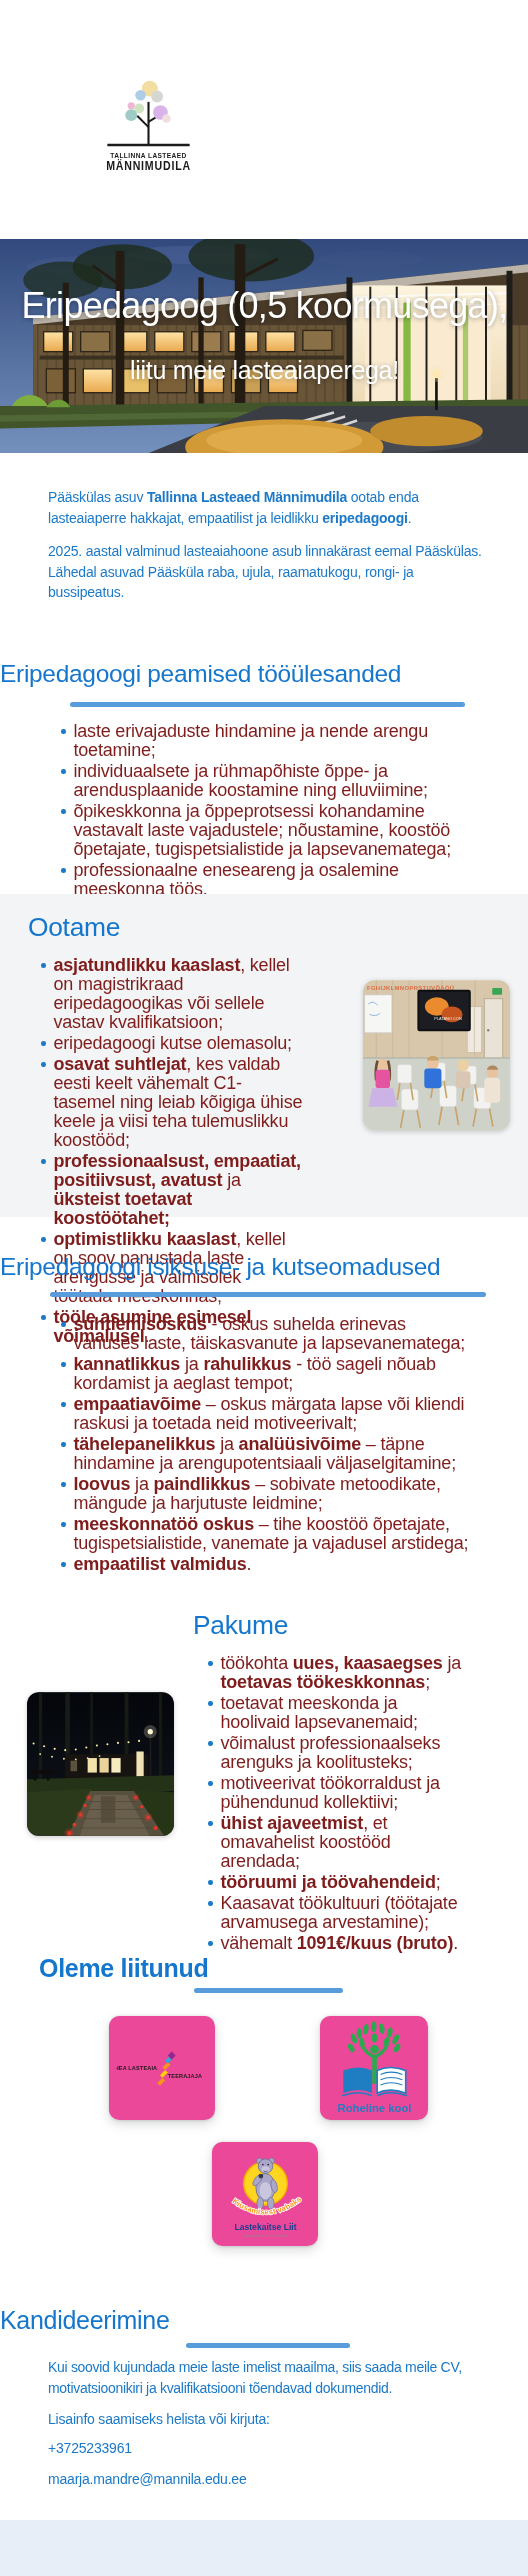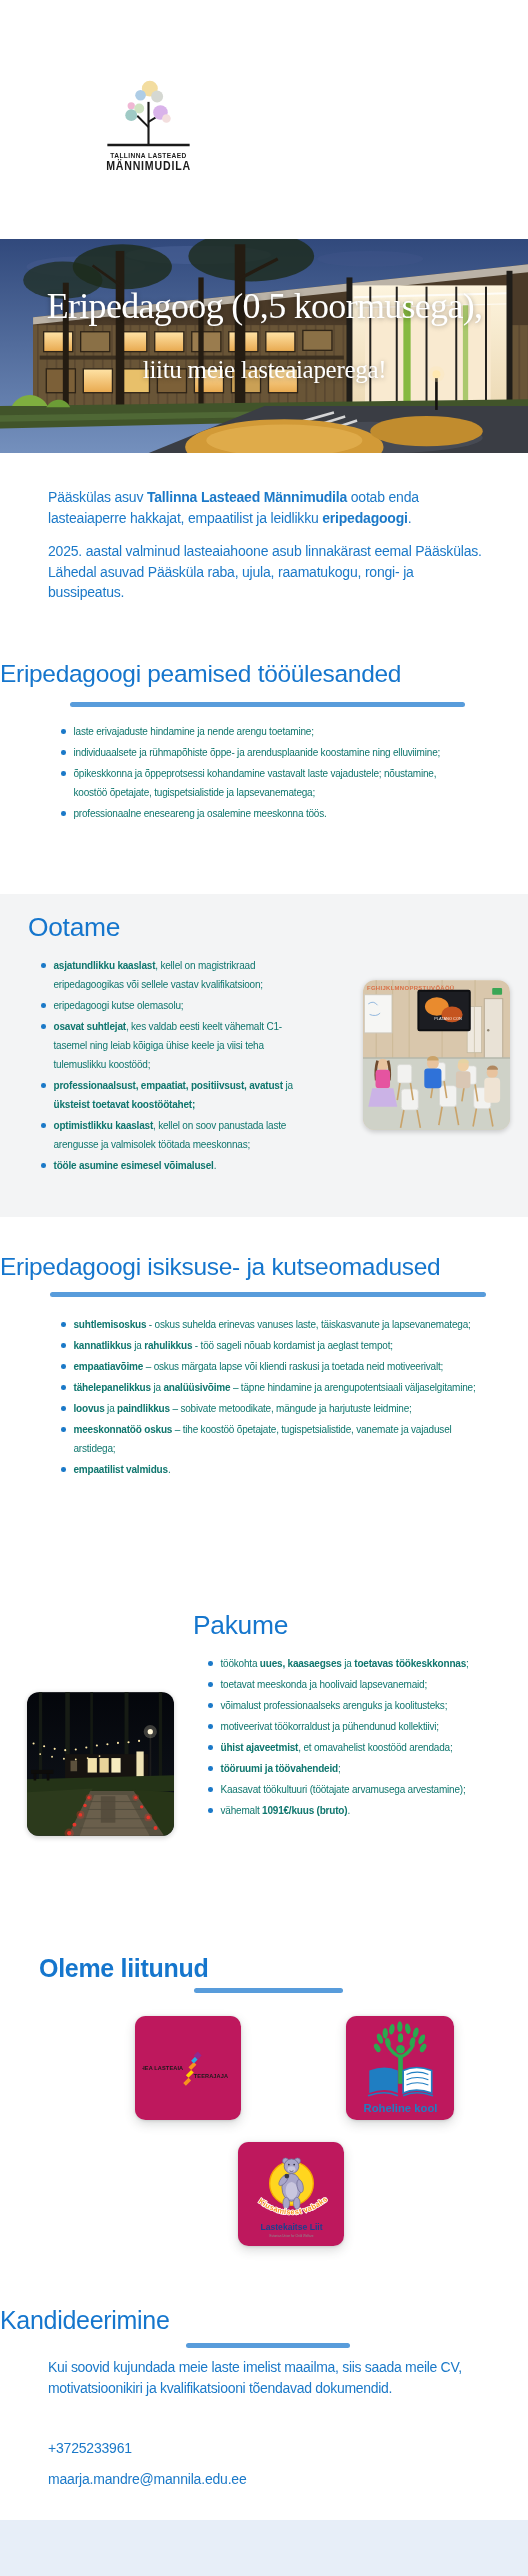--- a/index.html
+++ b/index.html
@@ -6,42 +6,42 @@
   body{font-family:"Liberation Sans",sans-serif;}
   .page{position:relative;width:529px;height:2576px;margin:0 auto;background:#fff;overflow:hidden;}
   .abs{position:absolute;}
 
   
   .logo-wrap{position:absolute;left:106px;top:74px;width:85px;text-align:center;}
   .logo-line1{font-size:6.6px;font-weight:bold;letter-spacing:0.4px;color:#1a1a1a;margin-top:2.6px;transform:scaleY(1.15);}
   .logo-line2{font-size:10.6px;font-weight:bold;letter-spacing:0.8px;color:#1a1a1a;margin-top:0.7px;transform:scaleY(1.15);}
 
   
-  .hero{position:absolute;left:0;top:239px;width:529px;height:248px;overflow:hidden;font-family:Liberation Serif, serif;}
+  .hero{position:absolute;left:0;top:239px;width:529px;height:248px;overflow:hidden;}
   .hero svg{position:absolute;inset:0;}
   .hero-text{position:absolute;inset:0;display:flex;flex-direction:column;align-items:center;padding-top:46px;gap:29px;}
   .hero-title{color:#fff;font-size:36px;letter-spacing:-0.7px;text-shadow:0 0.7px 5.3px rgba(0,0,0,.35);white-space:nowrap;}
   .hero-subtitle{color:#fff;font-size:25px;letter-spacing:-0.3px;text-shadow:0 0.7px 5.3px rgba(0,0,0,.35);white-space:nowrap;}
 
   
   .para{font-size:14px;line-height:20.5px;color:#1b79c8;letter-spacing:-0.2px;margin:0 0 13.2px 0;}
   .b{font-weight:bold;}
   .h-center{position:absolute;left:0;width:529px;font-size:24.5px;color:#1576cd;letter-spacing:-0.3px;}
   .h-left{position:absolute;font-size:26.4px;color:#1576cd;letter-spacing:-0.3px;}
   .bar{position:absolute;height:4.6px;border-radius:2.6px;background:#589cdb;}
 
   ul.bullets{list-style:none;margin:0;padding:0;position:absolute;}
-  ul.bullets li{position:relative;padding-left:16.5px;font-size:10px;line-height:19px;color:#0f766e;letter-spacing:-0.2px;margin-bottom:2px;}
+  ul.bullets li{position:relative;padding-left:16.5px;font-size:18px;line-height:19px;color:#7f1d1d;letter-spacing:-0.2px;margin-bottom:2px;}
   ul.bullets li::before{content:"";position:absolute;left:4px;top:7.3px;width:4.6px;height:4.6px;border-radius:50%;background:#1b79c8;}
 
   .band{position:absolute;left:0;width:529px;background:#f3f4f5;}
   .photo{position:absolute;border-radius:12px;overflow:hidden;box-shadow:0 1.3px 5.3px rgba(0,0,0,.18);}
   .photo svg{display:block;}
 
-  .card{position:absolute;background:#be185d;border-radius:10.6px;box-shadow:0 4px 10.6px rgba(60,64,67,.20),0 0.7px 2.6px rgba(60,64,67,.14);display:flex;align-items:center;justify-content:center;margin-left:26px;}
+  .card{position:absolute;background:#ec4899;border-radius:10.6px;box-shadow:0 4px 10.6px rgba(60,64,67,.20),0 0.7px 2.6px rgba(60,64,67,.14);display:flex;align-items:center;justify-content:center;}
   .footer{position:absolute;left:0;top:2520px;width:529px;height:56px;background:#e7eef8;}
   .contact{font-size:14px;color:#1b79c8;letter-spacing:-0.2px;margin:0;}
 </style>
 </head>
 <body>
 
 <div class="page">
 
   <div class="logo-wrap">
     <svg width="85" height="73" viewBox="0 0 128 110">
@@ -415,19 +415,20 @@
         <textPath href="#arcpath" startOffset="4">Kiusamisest vabaks!</textPath>
       </text>
       <text x="70" y="128" text-anchor="middle" font-size="13" font-weight="bold" fill="#1b3f8f">Lastekaitse Liit</text>
       <text x="70" y="139" text-anchor="middle" font-size="4.6" fill="#8b8b8b">Estonian Union for Child Welfare</text>
     </svg>
   </div>
 
   <h2 class="h-center" style="top:2306px;margin:0;font-weight:normal;font-size:25px;">Kandideerimine</h2>
   <div class="bar" style="top:2343px;left:186px;width:164px;height:5.3px;"></div>
   <p class="para abs" style="left:48px;top:2357px;width:457px;letter-spacing:-0.3px;">Kui soovid kujundada meie laste imelist maailma, siis saada meile CV, motivatsioonikiri ja kvalifikatsiooni tõendavad dokumendid.</p>
+  <p class="para abs" style="left:48px;top:2409px;width:457px;">Lisainfo saamiseks helista või kirjuta:</p>
   <p class="contact abs" style="left:48px;top:2440px;">+3725233961</p>
   <p class="contact abs" style="left:48px;top:2471px;">maarja.mandre@mannila.edu.ee</p>
 
   <div class="footer"></div>
 
 </div>
 
 
 </body></html>

